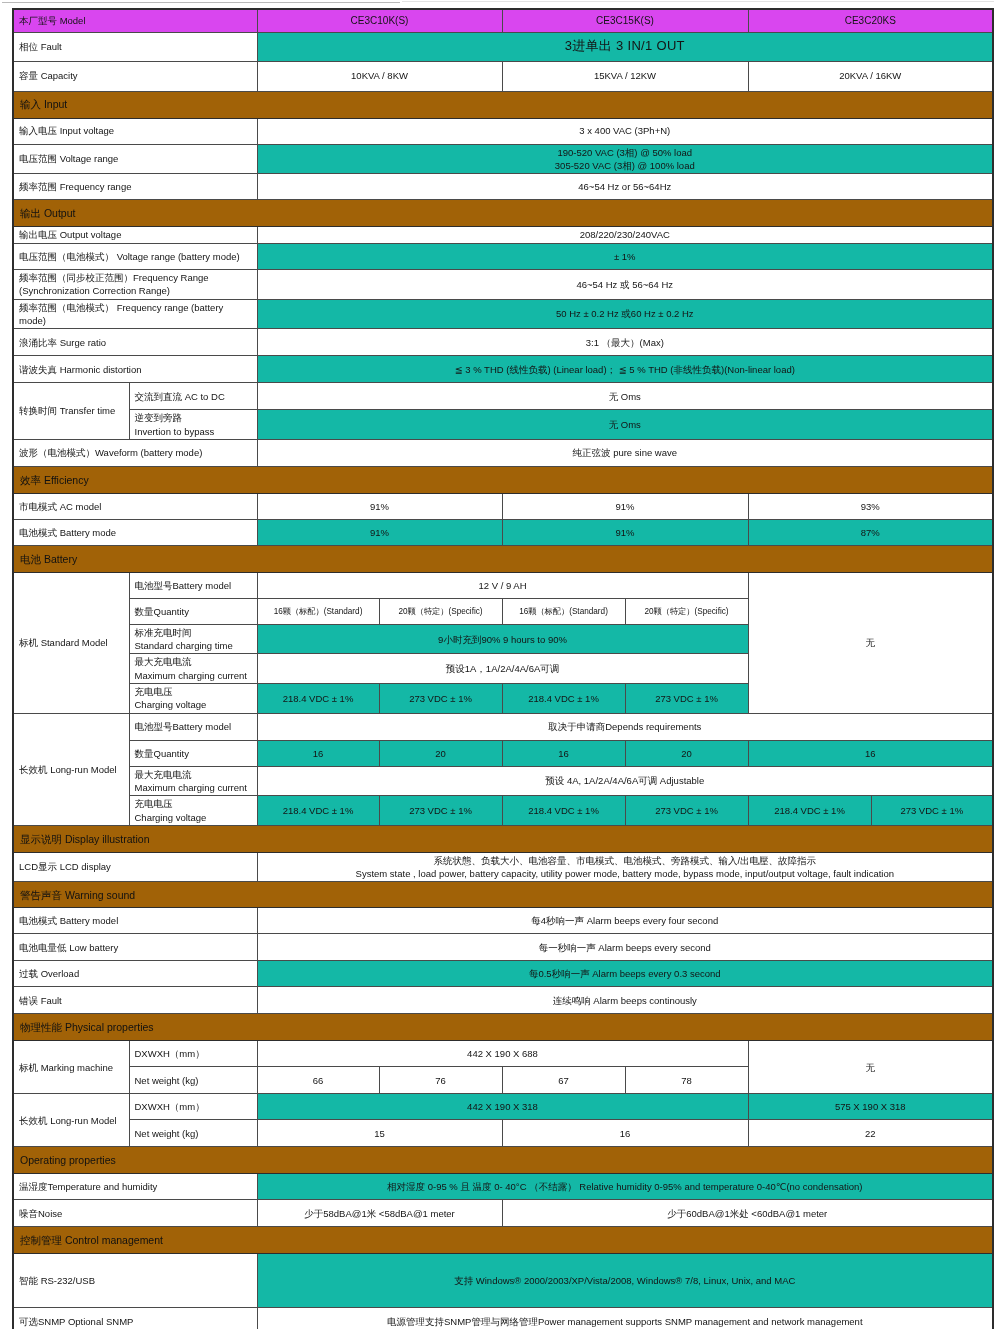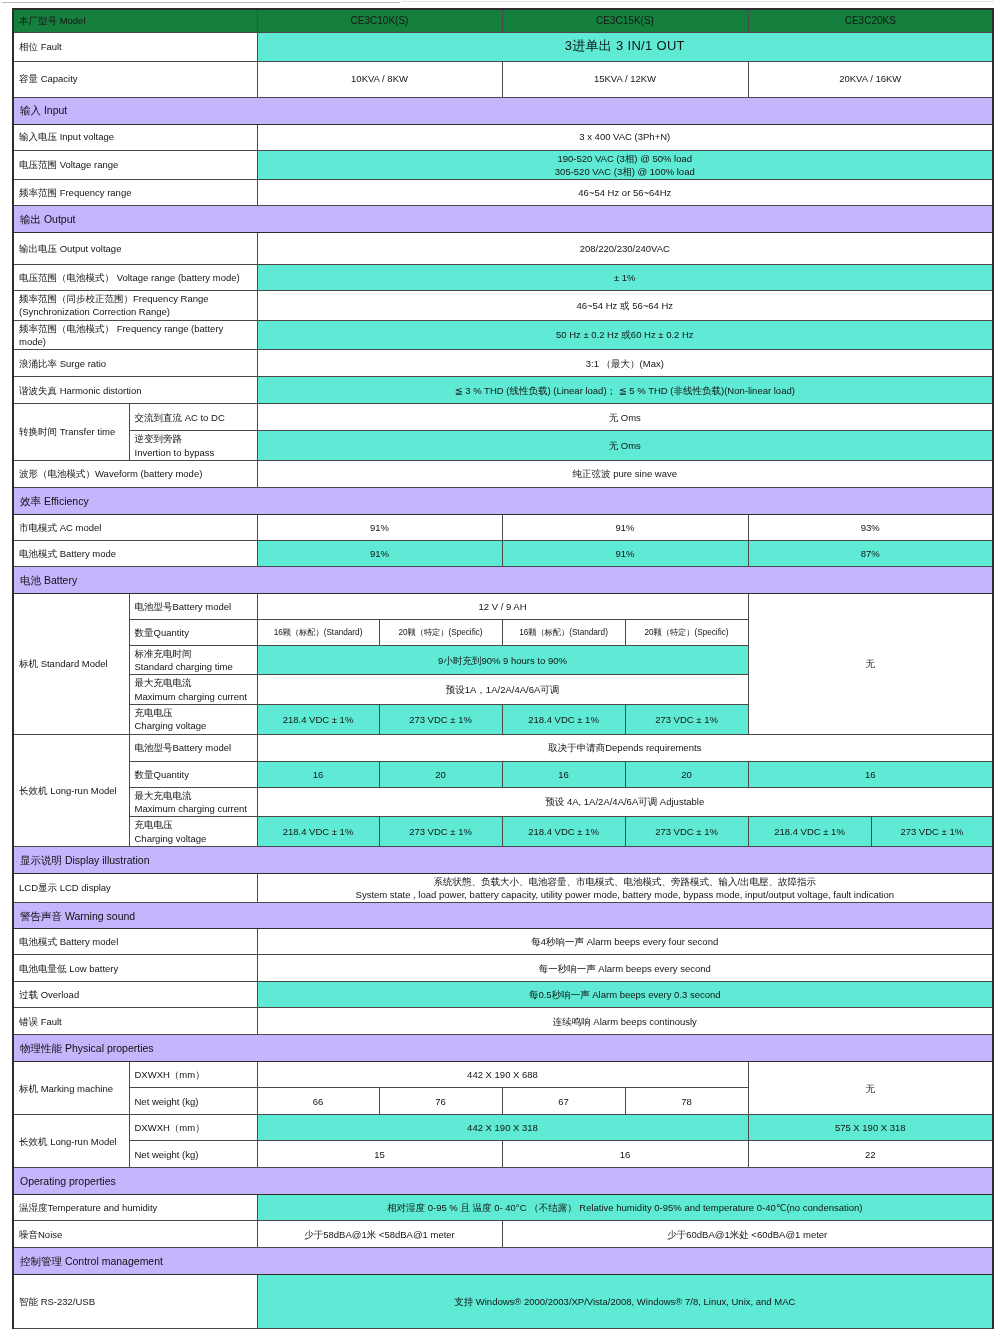--- a/index.html
+++ b/index.html
@@ -16,26 +16,26 @@
     border:2px solid #2d2d2d;
   }
   td{
     border:1px solid #4a4a4a;
     font-size:9.5px;color:#141414;
     padding:1px 4px;vertical-align:middle;text-align:center;
     white-space:pre-line;line-height:1.4;
     overflow:hidden;
   }
   td.label{text-align:left;padding-left:5px;}
-  td.light{background:#5eead4;}
+  td.light{background:#14b8a6;}
   tr.section td{
-    background:#c4b5fd;text-align:left;font-size:10.5px;color:#111;
+    background:#a16207;text-align:left;font-size:10.5px;color:#111;
     padding:5px 6px;border-top:1px solid #2d2d2d;border-bottom:1px solid #2d2d2d;
   }
-  tr.header td{background:#15803d;font-size:10px;}
+  tr.header td{background:#d946ef;font-size:10px;}
   tr.header td.label{font-size:9.5px;}
   td.big{font-size:13px;letter-spacing:0.3px;}
   td.small{font-size:8.2px;}
 </style>
 </head>
 <body>
 
 <div class="topline-a"></div>
 <div class="topline-b"></div>
 
@@ -54,21 +54,21 @@
       <tr class="header" style="height: 23px;">
         <td colspan="2" class="label">本厂型号 Model</td>
         <td colspan="2" class="">CE3C10K(S)</td>
         <td colspan="2" class="">CE3C15K(S)</td>
         <td colspan="2" class="">CE3C20KS</td>
       </tr>
       <tr class="data" style="height: 29px;">
         <td colspan="2" class="label">相位 Fault</td>
         <td colspan="6" class="light big">3进单出 3 IN/1 OUT</td>
       </tr>
-      <tr class="data" style="height: 36px;">
+      <tr class="data" style="height: 30px;">
         <td colspan="2" class="label">容量 Capacity</td>
         <td colspan="2" class="">10KVA / 8KW</td>
         <td colspan="2" class="">15KVA / 12KW</td>
         <td colspan="2" class="">20KVA / 16KW</td>
       </tr>
       <tr class="section" style="height: 27px;">
         <td colspan="8" class="">输入 Input</td>
       </tr>
       <tr class="data" style="height: 26px;">
         <td colspan="2" class="label">输入电压 Input voltage</td>
@@ -79,21 +79,21 @@
         <td colspan="6" class="light">190-520 VAC (3相) @ 50% load
 305-520 VAC (3相) @ 100% load</td>
       </tr>
       <tr class="data" style="height: 26px;">
         <td colspan="2" class="label">频率范围 Frequency range</td>
         <td colspan="6" class="">46~54 Hz or 56~64Hz</td>
       </tr>
       <tr class="section" style="height: 27px;">
         <td colspan="8" class="">输出 Output</td>
       </tr>
-      <tr class="data" style="height: 32px;">
+      <tr class="data" style="height: 17px;">
         <td colspan="2" class="label">输出电压 Output voltage</td>
         <td colspan="6" class="">208/220/230/240VAC</td>
       </tr>
       <tr class="data" style="height: 26px;">
         <td colspan="2" class="label">电压范围（电池模式） Voltage range (battery mode)</td>
         <td colspan="6" class="light">± 1%</td>
       </tr>
       <tr class="data" style="height: 27px; padding-left: 41px;">
         <td colspan="2" class="label">频率范围（同步校正范围）Frequency Range
 (Synchronization Correction Range)</td>

